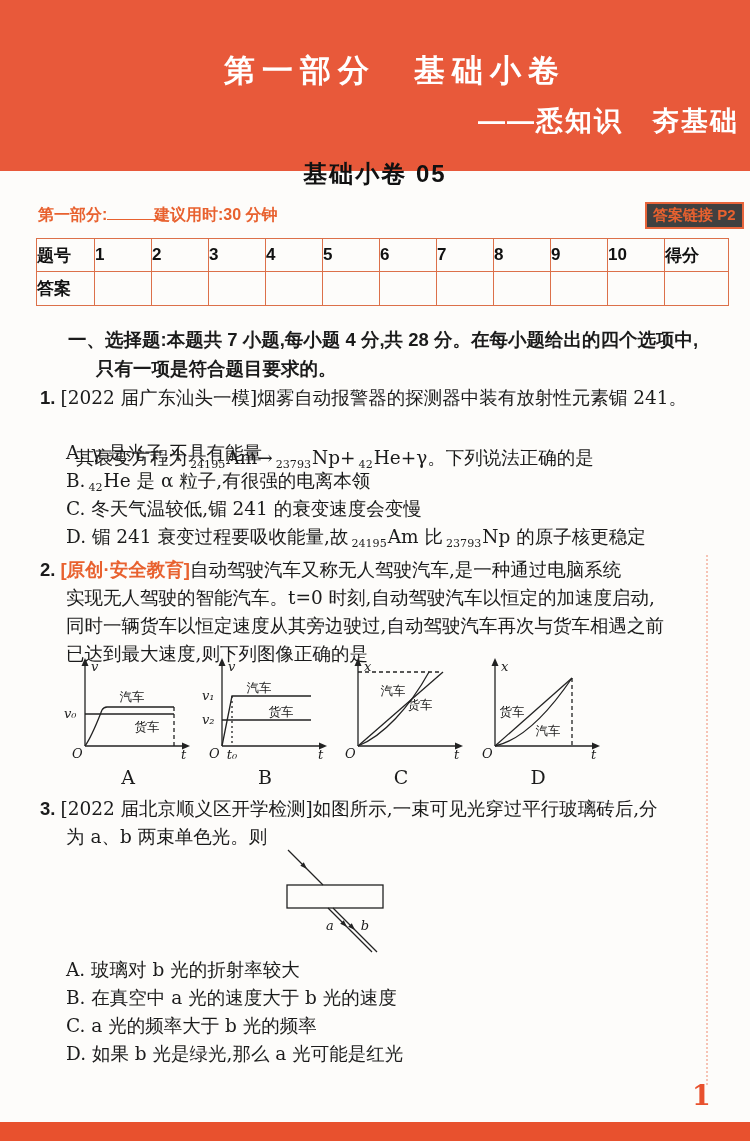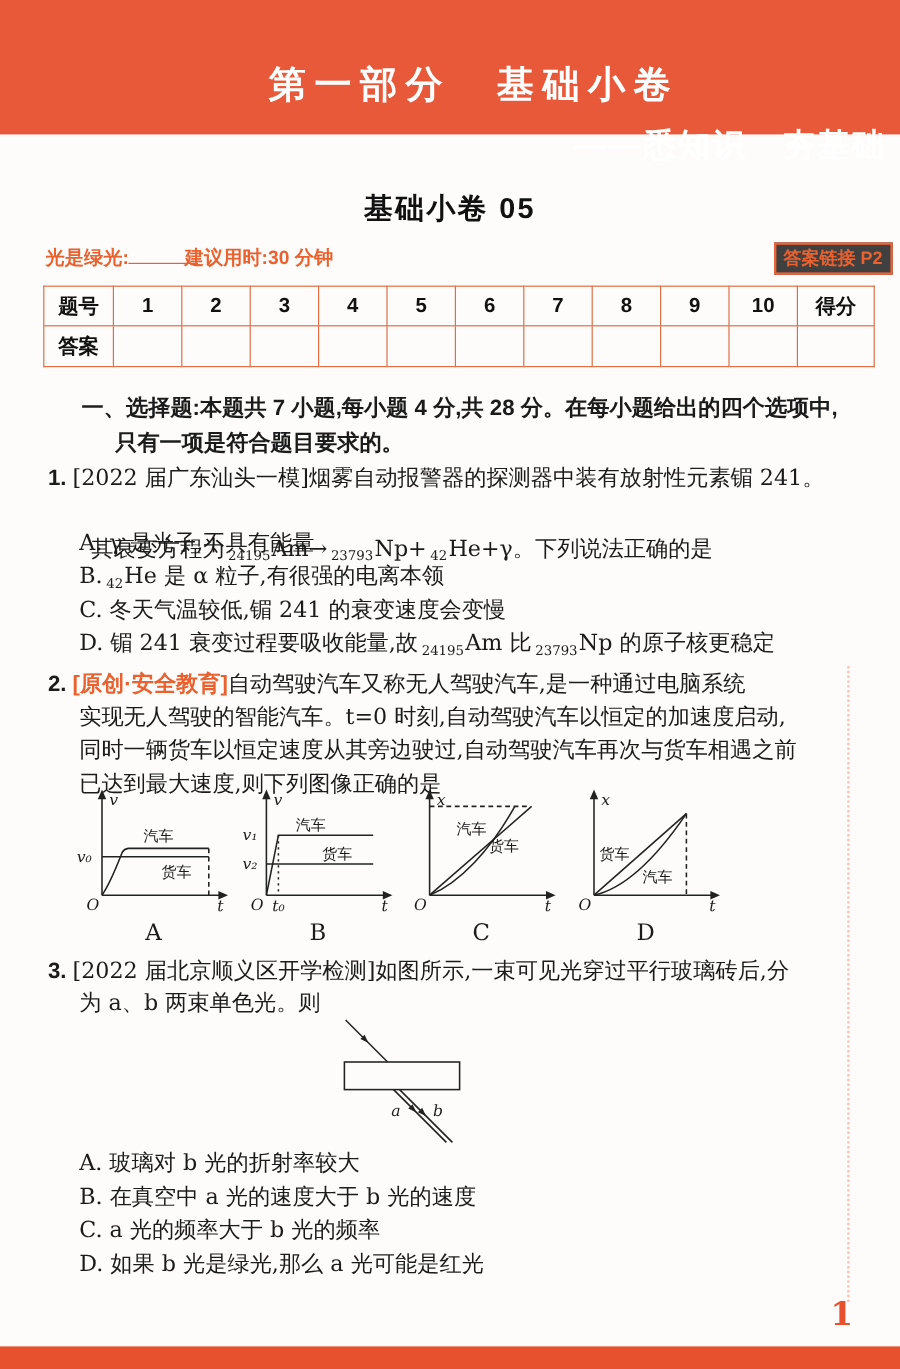--- a/index.html
+++ b/index.html
@@ -1,39 +1,39 @@
 <!DOCTYPE html>
 <html><head>
 <meta charset="utf-8">
 <style>
   html,body{margin:0;padding:0;background:#ffffff;}
   .page{position:relative;width:750px;height:1141px;background:#fdfcfa;overflow:hidden;
         font-family:"DejaVu Serif","Liberation Serif",serif;color:#1b1b1b;}
   
-  .banner{position:absolute;left:0;top:0;width:750px;height:112px;background:#e8593a;}
+  .banner{position:absolute;left:0;top:0;width:750px;height:171px;background:#e8593a;}
   .banner-title{position:absolute;left:0;top:50px;width:100%;text-align:center;transform:translateX(20px);
         color:#ffffff;font-family:"Liberation Sans","DejaVu Sans",sans-serif;font-weight:bold;
         font-size:31px;letter-spacing:7px;}
   .banner-sub{position:absolute;left:478px;top:103px;color:#ffffff;
         font-family:"Liberation Sans","DejaVu Sans",sans-serif;font-weight:bold;
         font-size:27px;letter-spacing:2px;}
   
   .sheet-title{position:absolute;left:0;top:158px;width:100%;margin:0;text-align:center;
         font-family:"Liberation Sans","DejaVu Sans",sans-serif;font-weight:bold;font-size:24px;letter-spacing:2px;color:#111;}
   .meta{position:absolute;top:205px;color:#e8612f;font-family:"Liberation Sans","DejaVu Sans",sans-serif;
         font-weight:bold;font-size:16px;}
   .meta-date{left:38px;}
   .meta-blank{display:inline-block;width:58px;border-bottom:1.5px solid #e8612f;height:14px;vertical-align:baseline;}
   .meta-time{left:154px;}
   .answer-link{position:absolute;left:645px;top:202px;color:#e8612f;border:2px solid #e8653b;
         font-family:"Liberation Sans","DejaVu Sans",sans-serif;font-weight:bold;font-size:15px;
         padding:2px 6px;background:#404040;}
   
   .score-table{position:absolute;left:36px;top:238px;border-collapse:collapse;table-layout:fixed;}
-  .score-table td{border:1.6px solid #dc7049;text-align:center;padding:0;
+  .score-table td{border:1.6px solid #dc7049;padding:0;
         font-family:"Liberation Sans","DejaVu Sans",sans-serif;font-weight:bold;font-size:17px;color:#111;}
   .score-table tr.hdr td{height:32px;}
   .score-table tr.ans td{height:33px;}
   
   .ln{position:absolute;font-size:18.5px;white-space:nowrap;line-height:23px;color:#1b1b1b;}
   .hei{font-family:"Liberation Sans","DejaVu Sans",sans-serif;font-weight:bold;margin-left:28px;}
   .qnum{font-family:"Liberation Sans","DejaVu Sans",sans-serif;font-weight:bold;margin-right:5px;}
   .tag{font-family:"DejaVu Serif","Liberation Serif",serif;}
   .tag-orange{color:#e8612f;font-family:"Liberation Sans","DejaVu Sans",sans-serif;font-weight:bold;}
   .nuclide{display:inline-flex;flex-direction:row;align-items:flex-end;vertical-align:-0.40em;
@@ -62,21 +62,21 @@
 <div class="page">
 
   <div class="banner">
     <div class="banner-title">第一部分　基础小卷</div>
     <div class="banner-sub">——悉知识　夯基础</div>
   </div>
 
   <h1 class="sheet-title">基础小卷 05</h1>
 
   <div class="meta meta-date">
-    <span>光是绿光:</span><span class="meta-blank"></span>
+    <span>第一部分:</span><span class="meta-blank"></span>
   </div>
   <div class="meta meta-time">建议用时:30 分钟</div>
   <div class="answer-link">答案链接 P2</div>
 
   <table class="score-table">
     <colgroup>
       <col style="width:58px">
         <col style="width:57px">
         <col style="width:57px">
         <col style="width:57px">

